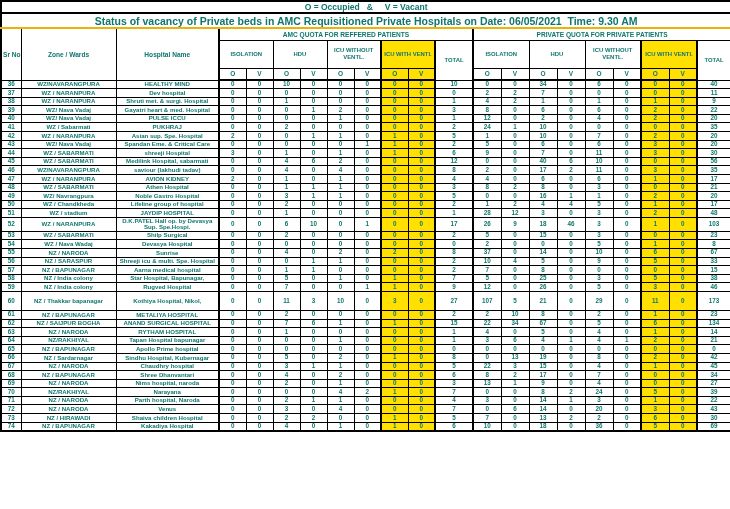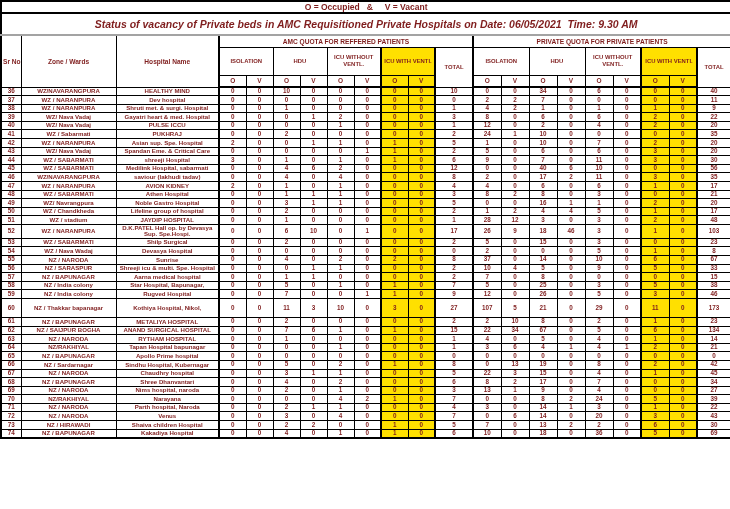--- a/index.html
+++ b/index.html
@@ -1,20 +1,20 @@
 <!DOCTYPE html>
 <html><head>
 <meta charset="utf-8">
 <style>
   html,body{margin:0;padding:0;background:#fff;}
-  .sheet{width:730px;height:509px;background:#fff;font-family:"Liberation Sans",sans-serif;color:#7f1d1d;box-sizing:border-box;overflow:hidden;}
+  .sheet{width:730px;height:509px;background:#fff;font-family:"Liberation Sans",sans-serif;color:#0f766e;box-sizing:border-box;overflow:hidden;}
   table{border-collapse:collapse;width:730px;table-layout:fixed;border:2px solid #000;}
   th,td{border:1px solid #000;overflow:hidden;white-space:nowrap;padding:0 1px;box-sizing:border-box;text-align:center;vertical-align:middle;}
   .legend-row th{height:12px;font-size:8.5px;font-weight:bold;border-bottom:2px solid #000;white-space:pre;}
-  .title-row th{height:22px;font-size:10.5px;font-weight:bold;border-bottom:2px solid #a3a3a3;white-space:pre;font-style:italic;}
+  .title-row th{height:15px;font-size:10.5px;font-weight:bold;border-bottom:2px solid #eab308;white-space:pre;}
   .group-row th{height:12px;font-size:6.6px;font-weight:bold;}
   .sub-row th{height:28px;font-size:5.9px;font-weight:bold;white-space:normal;line-height:1.15;}
   .ov-row th{height:12px;font-size:6.5px;font-weight:bold;border-bottom:2px solid #000;}
   .c-sr{font-size:5.5px;}
   tbody td{height:8.6px;font-size:6.3px;font-weight:600;line-height:1.05;}
   tbody td.zone{font-size:6.1px;}
   tbody td.hosp{font-size:6.1px;white-space:normal;}
   tbody tr:nth-child(25) td{height:19px;}
   .yellow{background:#FFE000;}
   .bL{border-left-width:2px;}

